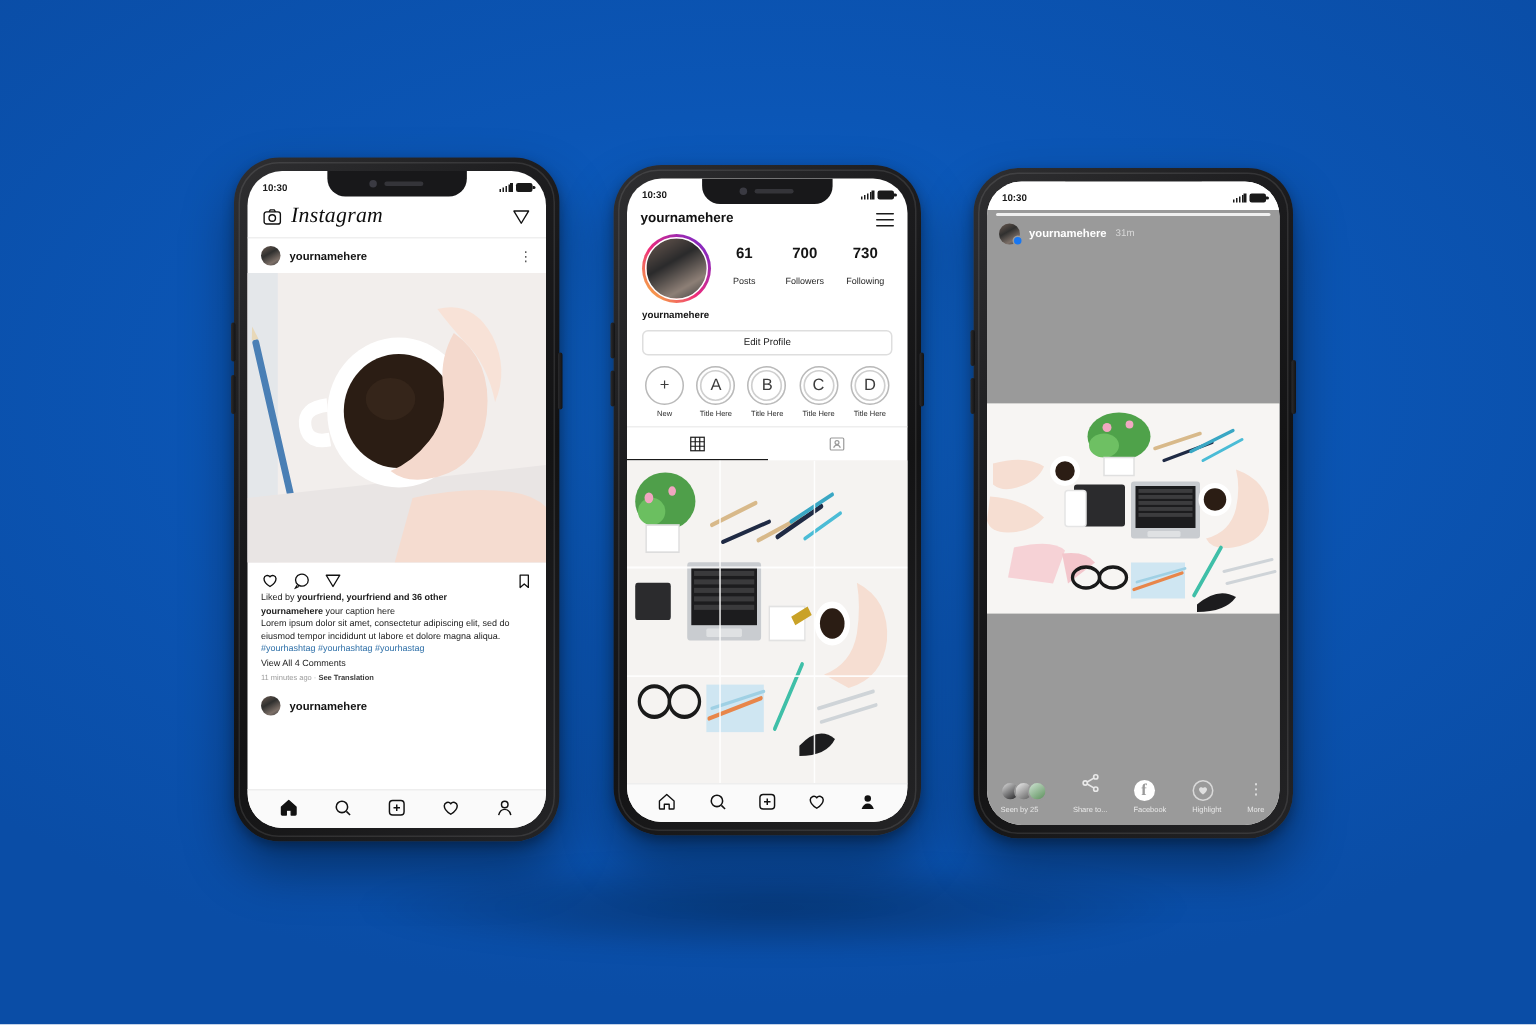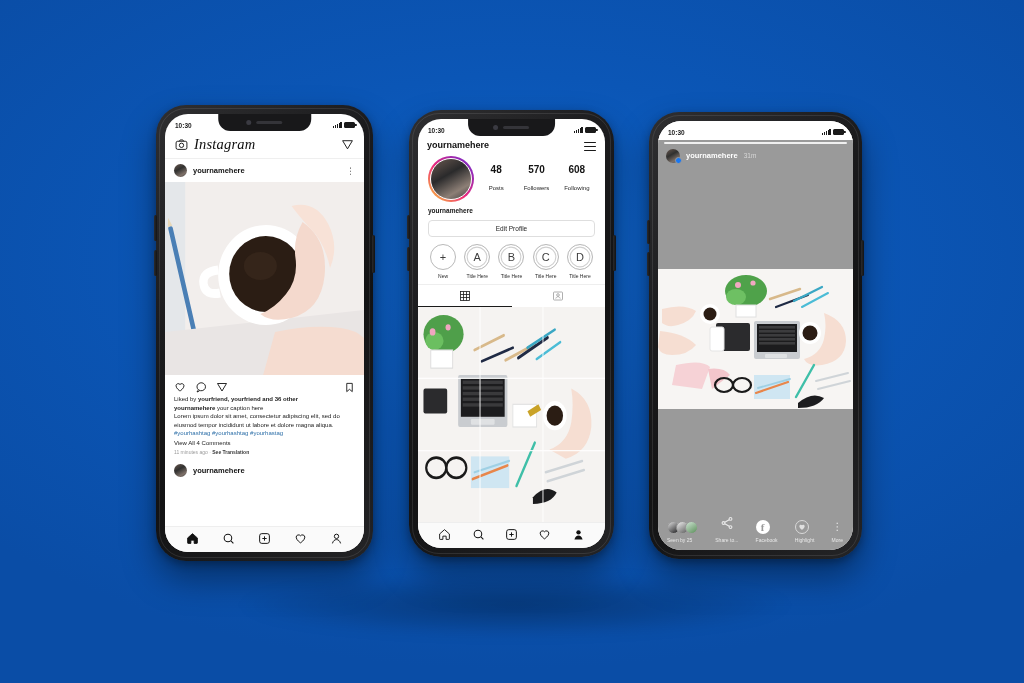--- a/index.html
+++ b/index.html
@@ -383,29 +383,29 @@
             <i></i>
             <i></i>
           </span>
       </div>
 
       <div class="prof-stats">
         <span class="avatar ring" style="width:46px;height:46px;">
             <span></span>
           </span>
         <span class="stat">
-          <span class="n" style="display:block">48</span>
+          <span class="n" style="display:block">61</span>
           <span class="l">Posts</span>
         </span>
         <span class="stat">
-          <span class="n" style="display:block">570</span>
+          <span class="n" style="display:block">700</span>
           <span class="l">Followers</span>
         </span>
         <span class="stat">
-          <span class="n" style="display:block">608</span>
+          <span class="n" style="display:block">730</span>
           <span class="l">Following</span>
         </span>
       </div>
 
       <div class="prof-handle">yournamehere</div>
 
       <div class="edit-btn">Edit Profile</div>
 
       <div class="highlights">
         <span class="hl">

